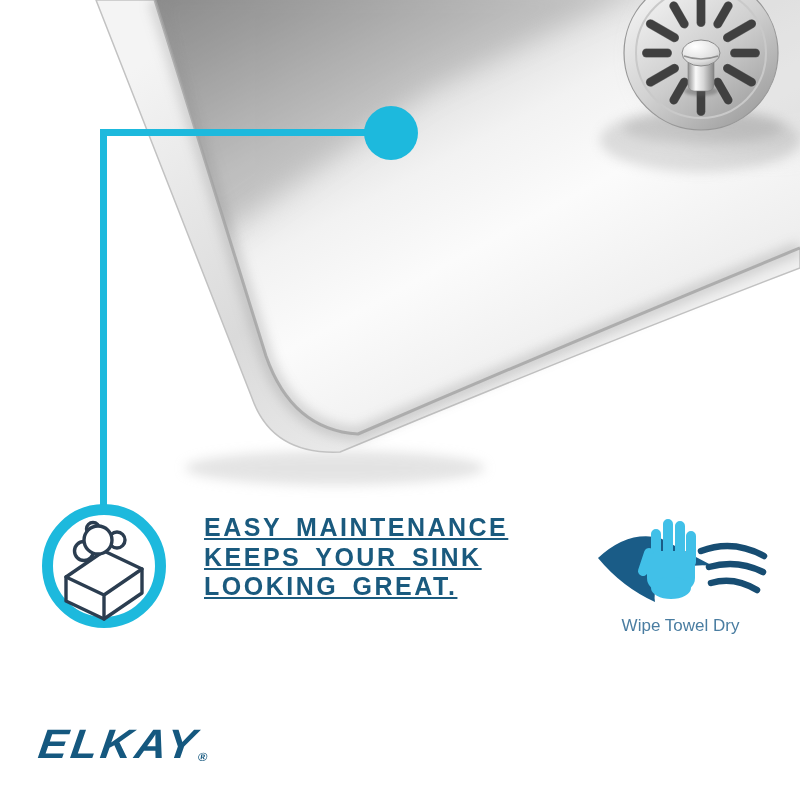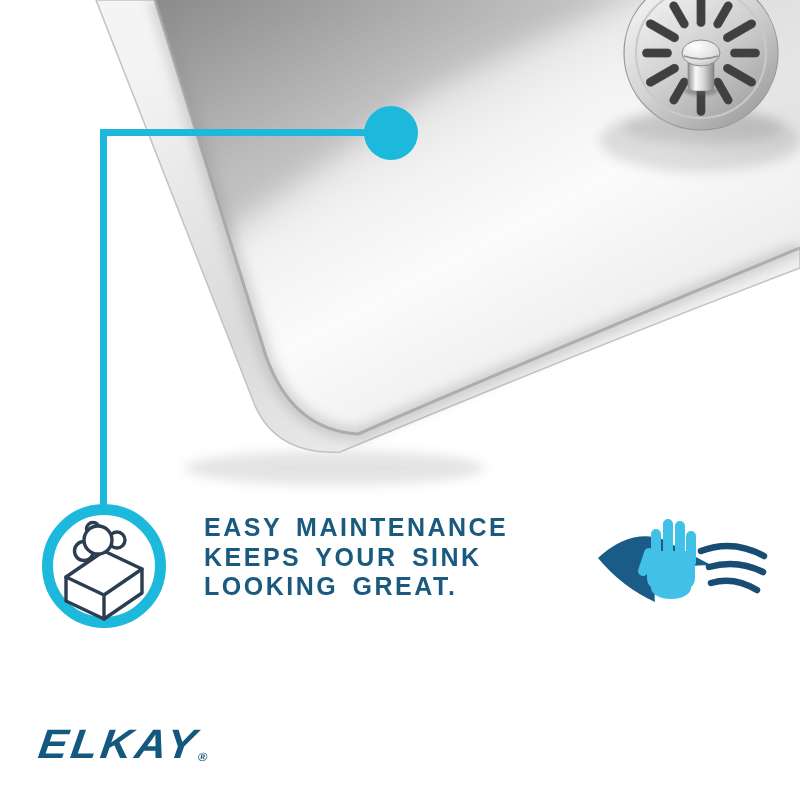--- a/index.html
+++ b/index.html
@@ -16,21 +16,21 @@
   .cyan{fill:var(--cyan);}
   .cyan-ring{stroke:var(--cyan);stroke-width:11px;fill:#ffffff;}
   .outline{stroke:var(--outline);stroke-width:3.4px;fill:#ffffff;stroke-linejoin:round;stroke-linecap:round;}
   .towel{fill:var(--towel);}
   .hand-stroke{stroke:var(--hand);fill:none;stroke-linecap:round;stroke-width:10px;}
   .hand-fill{fill:var(--hand);}
   .waves path{stroke:var(--wave);stroke-width:6.5px;fill:none;stroke-linecap:round;}
 
   .heading{position:absolute;left:204px;top:513px;color:var(--navy);
            font-weight:700;font-size:25px;line-height:29.5px;
-           letter-spacing:2.5px;word-spacing:5px;white-space:pre-line;}
+           letter-spacing:2.5px;word-spacing:5px;white-space:pre-line;text-decoration:underline;}
   .bodytext{position:absolute;left:205px;top:629px;color:var(--body-gray);
             font-size:17px;line-height:27.5px;letter-spacing:0.2px;white-space:pre-line;}
   .wipe-label{position:absolute;left:593px;top:616px;width:175px;text-align:center;
               color:var(--label);font-size:17px;}
   .logo{position:absolute;left:36px;top:724px;color:var(--brand);
         font-style:italic;font-weight:700;font-size:41px;line-height:1;
         letter-spacing:3px;display:flex;align-items:flex-end;gap:1px;
         transform:skewX(-8deg) scaleX(1.06);transform-origin:left bottom;}
   .logo .reg{font-size:12px;line-height:1;font-style:normal;margin-bottom:2px;}
 </style>
@@ -156,17 +156,18 @@
         <path d="M701,551 Q733,539 764,556"></path>
         <path d="M709,567 Q737,559 763,572"></path>
         <path d="M711,583 Q734,576 757,590"></path>
       </g>
     </g>
   </svg>
 
   <div class="heading">EASY MAINTENANCE
 KEEPS YOUR SINK
 LOOKING GREAT.</div>
+  <div class="wipe-label">Wipe Towel Dry</div>
   <div class="logo">
     <span>ELKAY</span>
     <span class="reg">®</span>
   </div>
 </div>
 
 </body></html>

